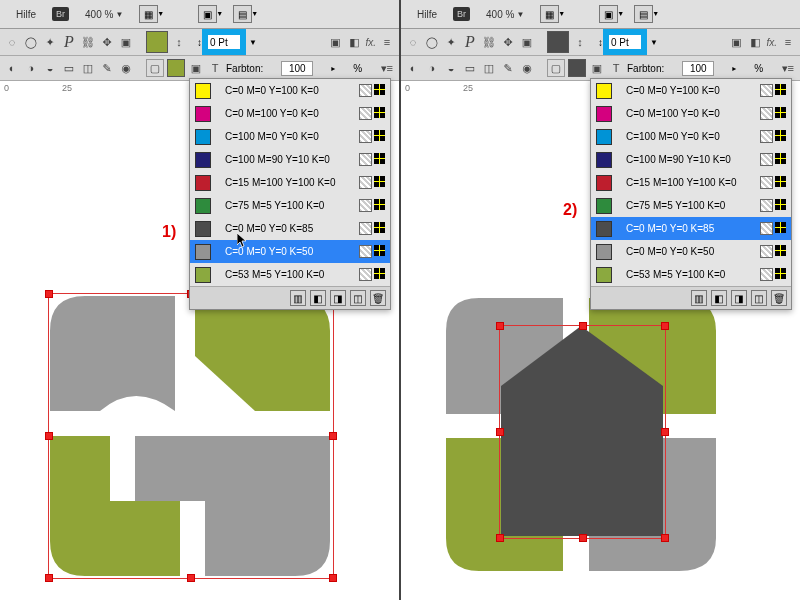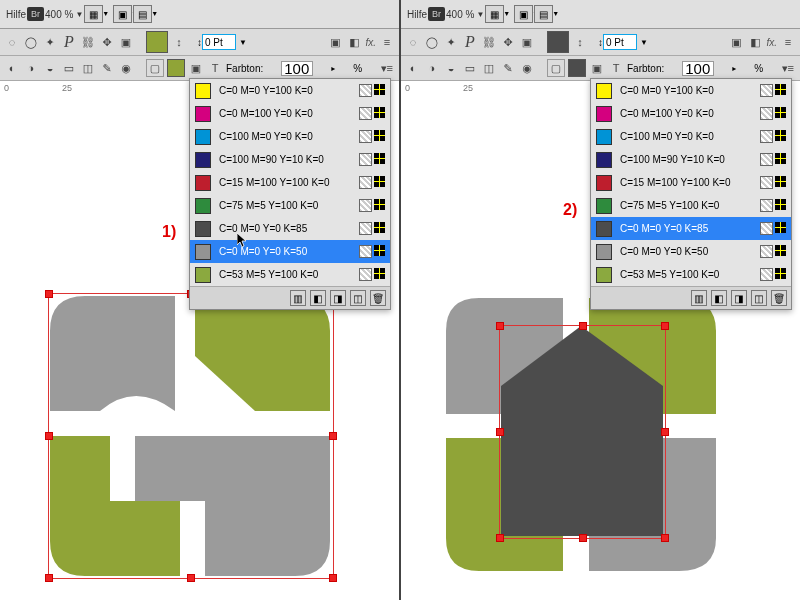--- a/index.html
+++ b/index.html
@@ -1,54 +1,54 @@
 <!DOCTYPE html>
 <html><head>
 <meta charset="utf-8">
 <style>
   body { margin:0; font-family: Tahoma, Arial, sans-serif; font-size:10px; background:#e4e4e4; }
   .container { display:flex; width:800px; height:600px; }
   .pane { flex:1; position:relative; border-right:2px solid #444; overflow:hidden; background:#fff; }
   .pane:last-child { border-right:none; }
-  .topbar { background:#e0e0e0; height:28px; display:flex; align-items:center; padding:0 6px; gap:1px; border-bottom:1px solid #999; }
+  .topbar { background:#e0e0e0; height:28px; display:flex; align-items:center; padding:0 16px; gap:16px; border-bottom:1px solid #999; }
   .topbar .help { color:#333; }
   .br { background:#333; color:#ccc; padding:2px 4px; font-size:9px; border-radius:2px; }
   .zoom { display:flex; align-items:center; gap:2px; color:#333; }
   .arrow{ font-size:8px; }
   .iconbox { border:1px solid #777; background:#d8d8d8; width:17px; height:16px; display:flex; align-items:center; justify-content:center; position:relative; }
   .iconbox.sm { width:14px; height:14px;}
   .iconbox .dd { position:absolute; right:-7px; top:4px; font-size:7px; }
   .toolrow { background:#dcdcdc; height:26px; border-bottom:1px solid #aaa; display:flex; align-items:center; padding:0 4px; gap:3px; }
   .toolrow2 { background:#dcdcdc; height:24px; border-bottom:1px solid #aaa; display:flex; align-items:center; padding:0 4px; gap:3px; }
   .ti { width:16px; height:16px; display:flex; align-items:center; justify-content:center; font-size:11px; color:#444; }
   .P { font-family: 'Times New Roman', serif; font-size:16px; font-style:italic; }
   .swatch-fill { width:20px; height:20px; border:1px solid #555; display:inline-block; }
   .stroke-pt { display:flex; align-items:center; ;}
-  .stroke-pt input { width:28px; height:14px; font-size:10px; border:1px solid #0ea5e9; padding:0 2px;}
+  .stroke-pt input { width:28px; height:14px; font-size:10px; border:6px solid #0ea5e9; padding:0 2px;}
   .ruler { height:18px; background:#fff; border-bottom:1px solid #999; position:relative; font-size:9px; color:#777; overflow:hidden;}
   .ruler .lbl { position:absolute; top:2px; }
   .canvas { position:absolute; left:0; right:0; bottom:0; top:96px; background:#fff; }
   .panel { position:absolute; top:78px; right:8px; width:200px; background:#e4e4e4; border:1px solid #888; box-shadow:0 2px 6px rgba(0,0,0,0.3); z-index:20; }
   .swlist { }
-  .swrow { display:flex; align-items:center; height:21px; padding:0 4px; gap:8px; border:1px solid transparent;}
+  .swrow { display:flex; align-items:center; height:21px; padding:0 4px; gap:14px; border:1px solid transparent;}
   .swrow.sel { background:#2d83f5; color:#fff;}
   .swchip { width:14px; height:14px; border:1px solid #333; }
   .swname { flex:1; white-space:nowrap; overflow:hidden; }
   .swicons { display:flex; gap:2px; }
   .swicons .m { width:11px; height:11px; border:1px solid #666; background:repeating-linear-gradient(45deg,#ccc,#ccc 2px,#fff 2px,#fff 4px);}
   .swicons .x { width:11px; height:11px; background:#000; position:relative;}
   .swicons .x:before{content:"";position:absolute;left:0;top:5px;width:11px;height:1px;background:yellow;}
   .swicons .x:after{content:"";position:absolute;left:5px;top:0;width:1px;height:11px;background:yellow;}
   .panel-footer { height:22px; background:#d4d4d4; border-top:1px solid #aaa; display:flex; justify-content:flex-end; align-items:center; gap:4px; padding:0 4px;}
   .step { position:absolute; color:#e00000; font-weight:bold; font-size:16px; z-index:21; }
   .selbox { position:absolute; border:1px solid #d33; }
   .handle { position:absolute; width:6px; height:6px; background:#e22; border:1px solid #c00;}
   .shape { position:absolute; }
   .farbton { display:flex; align-items:center; gap:18px; }
-  .farbton input { width:26px; height:13px; font-size:15px; border:1px solid #999; text-align:left; padding:0 2px;}
+  .farbton input { width:26px; height:13px; font-size:10px; border:1px solid #999; text-align:center; padding:0 2px;}
   .cursor{position:absolute;width:12px;height:16px;z-index:22;}
   .cursor svg{width:100%;height:100%;}
   .fxlabel{font-style:italic;font-size:10px;color:#555;}
 </style>
 </head>
 <body>
 
 <div class="container">
 
   <div class="pane">

